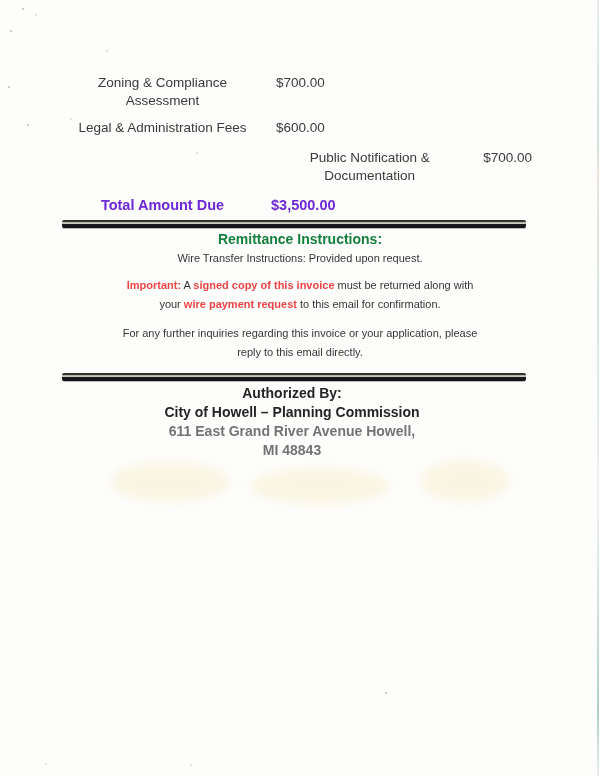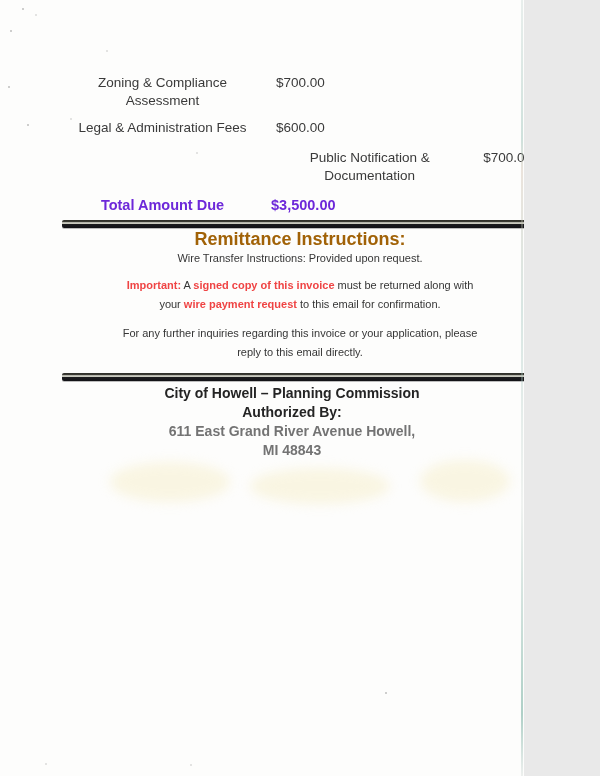--- a/index.html
+++ b/index.html
@@ -2,21 +2,21 @@
 <html><head>
 <meta charset="utf-8">
 <style>
   html, body { margin: 0; padding: 0; }
   body {
     font-family: "Liberation Sans", "DejaVu Sans", sans-serif;
     background: #e9e9e9;
   }
   .page {
     position: relative;
-    width: 524px;
+    width: 600px;
     height: 776px;
     background: #fdfdfc;
     overflow: hidden;
     color: #333;
   }
   
   .fee-table {
     position: absolute;
     top: 74px; left: 60px; width: 472px;
     font-size: 13.5px;
@@ -52,21 +52,21 @@
   .divider-2 { top: 373px; }
   
   .center-block {
     position: absolute;
     left: 4px; width: 592px;
     text-align: center;
     font-size: 11px;
     line-height: 18.5px;
     color: #363636;
   }
-  .remit-heading { top: 230px; font-weight: bold; color: #a16207; font-size: 18px; }
+  .remit-heading { top: 230px; font-weight: bold; color: #15803d; font-size: 14px; }
   .wire-line     { top: 249px; }
   .important-para { top: 276px; }
   .inquiries-para { top: 324px; }
   .b { font-weight: bold; color: #ef4444; }
   .authorized-block {
     position: absolute;
     left: 0; width: 584px;
     top: 384px;
     text-align: center;
     font-size: 14px;
@@ -154,22 +154,22 @@
   </div>
 
   <div class="center-block inquiries-para">
     <div>For any further inquiries regarding this invoice or your application, please</div>
     <div>reply to this email directly.</div>
   </div>
 
   <div class="divider divider-2"></div>
 
   <div class="authorized-block">
+    <div>Authorized By:</div>
     <div>City of Howell – Planning Commission</div>
-    <div>Authorized By:</div>
     <div class="addr">611 East Grand River Avenue Howell,</div>
     <div class="addr">MI 48843</div>
   </div>
 
   <div class="speck" style="left:22px;  top:8px;"></div>
   <div class="speck faint" style="left:35px;  top:14px;"></div>
   <div class="speck" style="left:10px;  top:30px;"></div>
   <div class="speck faint" style="left:106px; top:50px;"></div>
   <div class="speck" style="left:8px;   top:86px;"></div>
   <div class="speck faint" style="left:70px;  top:118px;"></div>

